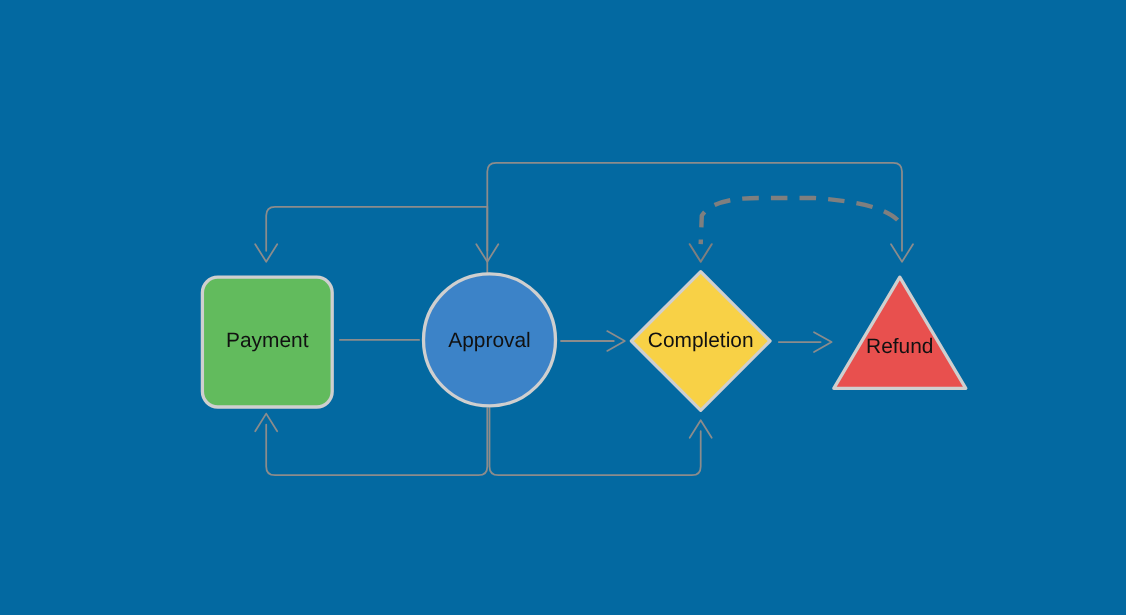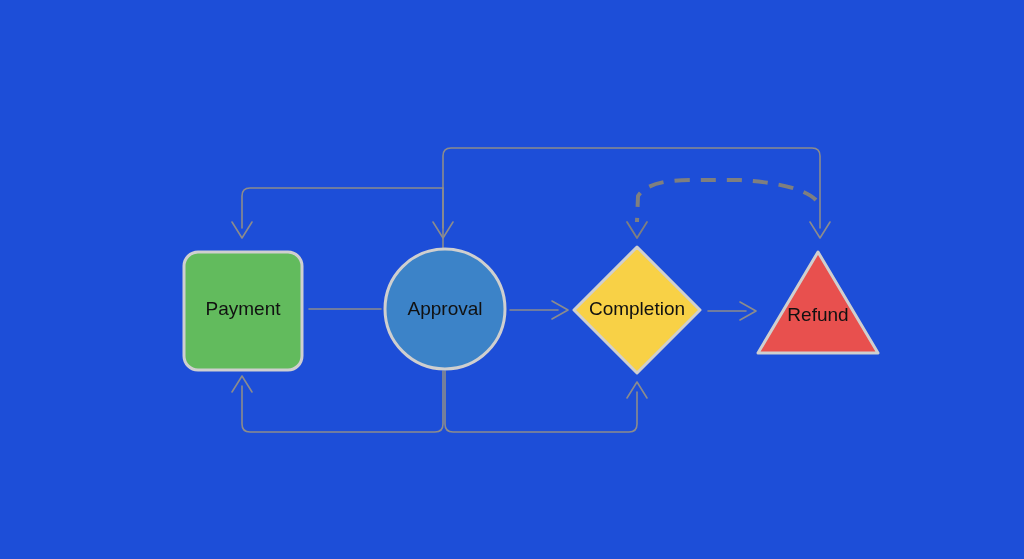--- a/index.html
+++ b/index.html
@@ -10,21 +10,21 @@
   body {
     width: 1024px;
     height: 559px;
     overflow: hidden;
     font-family: "Liberation Sans", sans-serif;
   }
   #diagram-canvas {
     position: relative;
     width: 1024px;
     height: 559px;
-    background: #1d4ed8;
+    background: #0369a1;
   }
   #diagram-svg {
     position: absolute;
     inset: 0;
     width: 1024px;
     height: 559px;
     display: block;
   }
   .node-label {
     font-family: "Liberation Sans", sans-serif;

